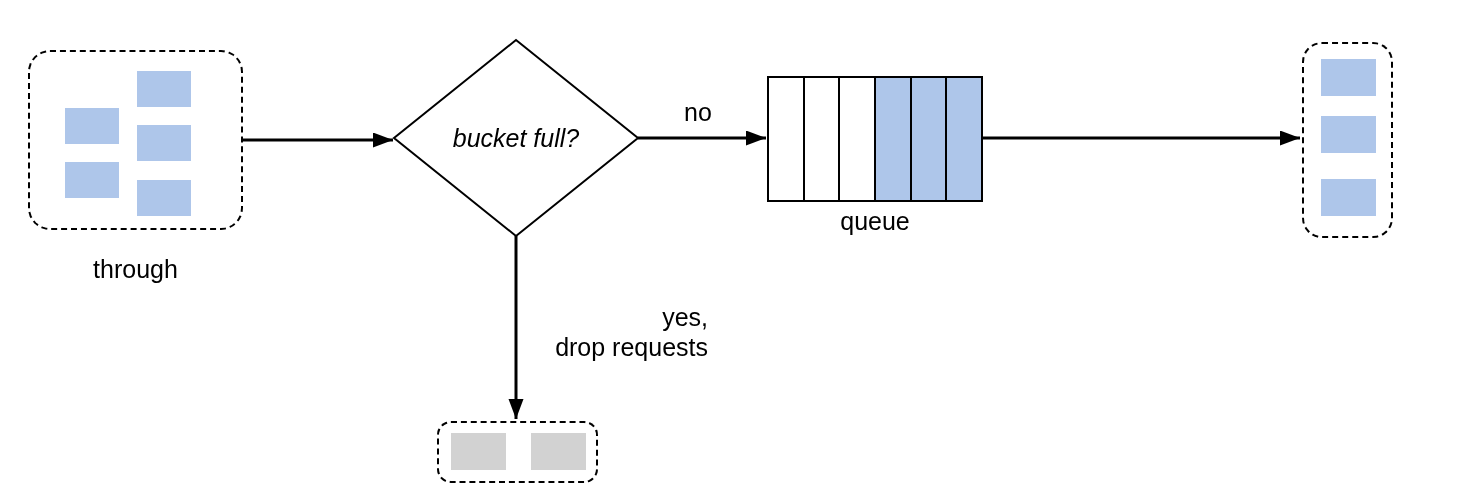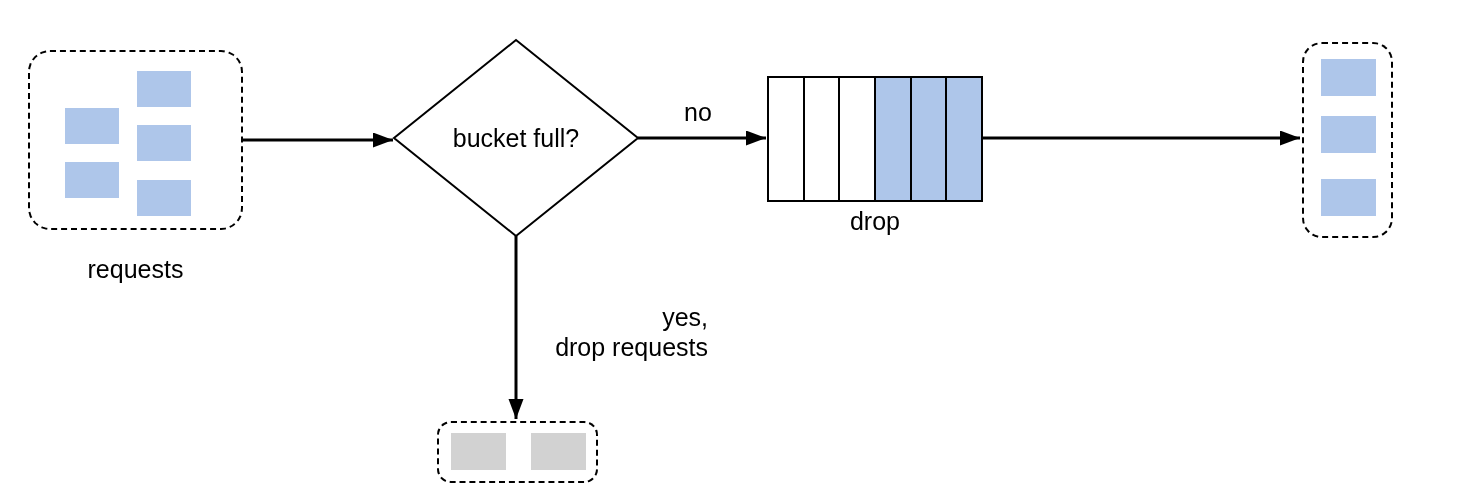--- a/index.html
+++ b/index.html
@@ -49,20 +49,21 @@
   }
   .requests-in-label { left: 28px; top: 254px; width: 215px; }
   .decision-label {
     position: absolute;
     left: 394px; top: 40px;
     width: 244px; height: 196px;
     display: flex;
     align-items: center;
     justify-content: center;
     font-size: 25px;
+    font-style: italic;
   }
   .no-label { left: 638px; top: 97px; width: 120px; }
   .queue {
     position: absolute;
     left: 767px; top: 76px;
     width: 216px; height: 126px;
     display: flex;
     border: 2px solid #000000;
     box-sizing: border-box;
     background: #ffffff;
@@ -103,35 +104,35 @@
     <line x1="516" y1="236" x2="516" y2="419" stroke="#000000" stroke-width="3" marker-end="url(#arrowhead)"></line>
   </svg>
 
   <div class="dashed-box requests-in-box">
       <div class="item rect-blue" style="left: 35px; top: 56px; width: 54px; height: 36px;"></div>
       <div class="item rect-blue" style="left: 35px; top: 110px; width: 54px; height: 36px;"></div>
       <div class="item rect-blue" style="left: 107px; top: 19px; width: 54px; height: 36px;"></div>
       <div class="item rect-blue" style="left: 107px; top: 73px; width: 54px; height: 36px;"></div>
       <div class="item rect-blue" style="left: 107px; top: 128px; width: 54px; height: 36px;"></div>
     </div>
-  <div class="label requests-in-label">requests</div>
+  <div class="label requests-in-label">through</div>
 
   <div class="decision-label">bucket full?</div>
 
   <div class="label no-label">no</div>
 
   <div class="queue">
       <div class="queue-cell"></div>
       <div class="queue-cell"></div>
       <div class="queue-cell"></div>
       <div class="queue-cell filled"></div>
       <div class="queue-cell filled"></div>
       <div class="queue-cell filled"></div>
     </div>
-  <div class="label queue-label">drop</div>
+  <div class="label queue-label">queue</div>
 
 
   <div class="label yes-label">yes,
 drop requests</div>
 
   <div class="dashed-box requests-out-box">
       <div class="item rect-blue" style="left: 17px; top: 15px; width: 55px; height: 37px;"></div>
       <div class="item rect-blue" style="left: 17px; top: 72px; width: 55px; height: 37px;"></div>
       <div class="item rect-blue" style="left: 17px; top: 135px; width: 55px; height: 37px;"></div>
     </div>

